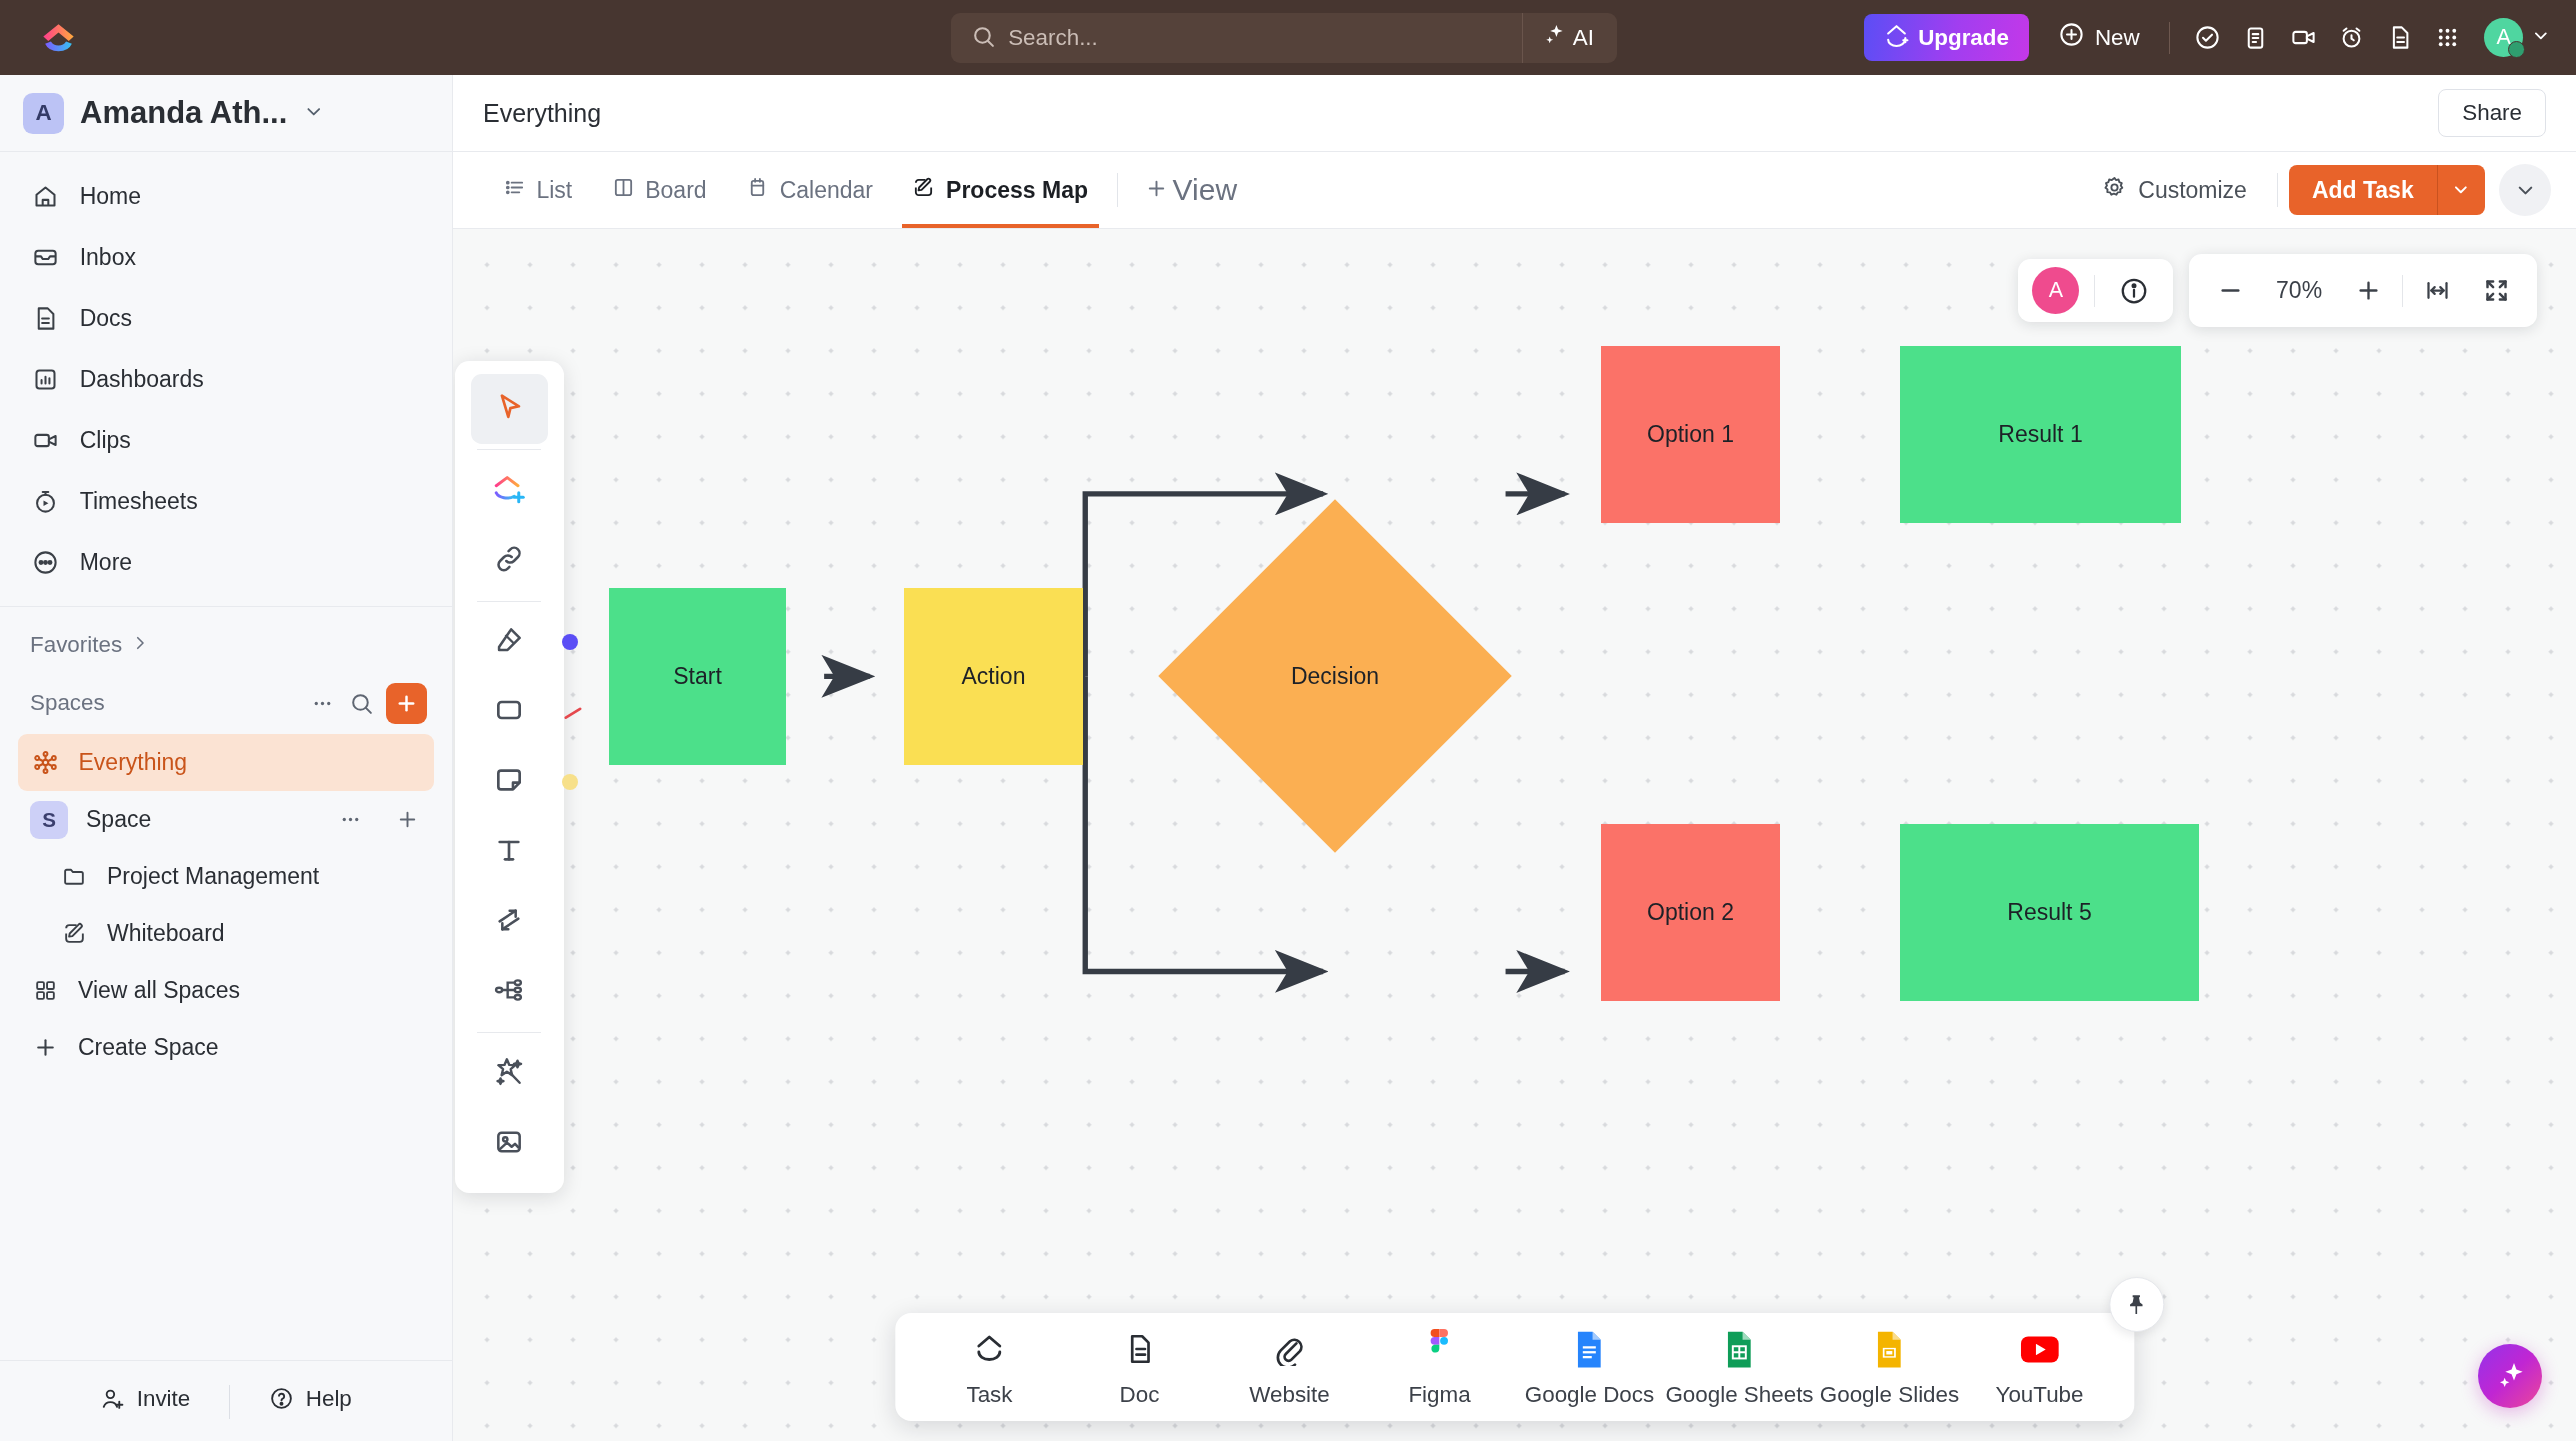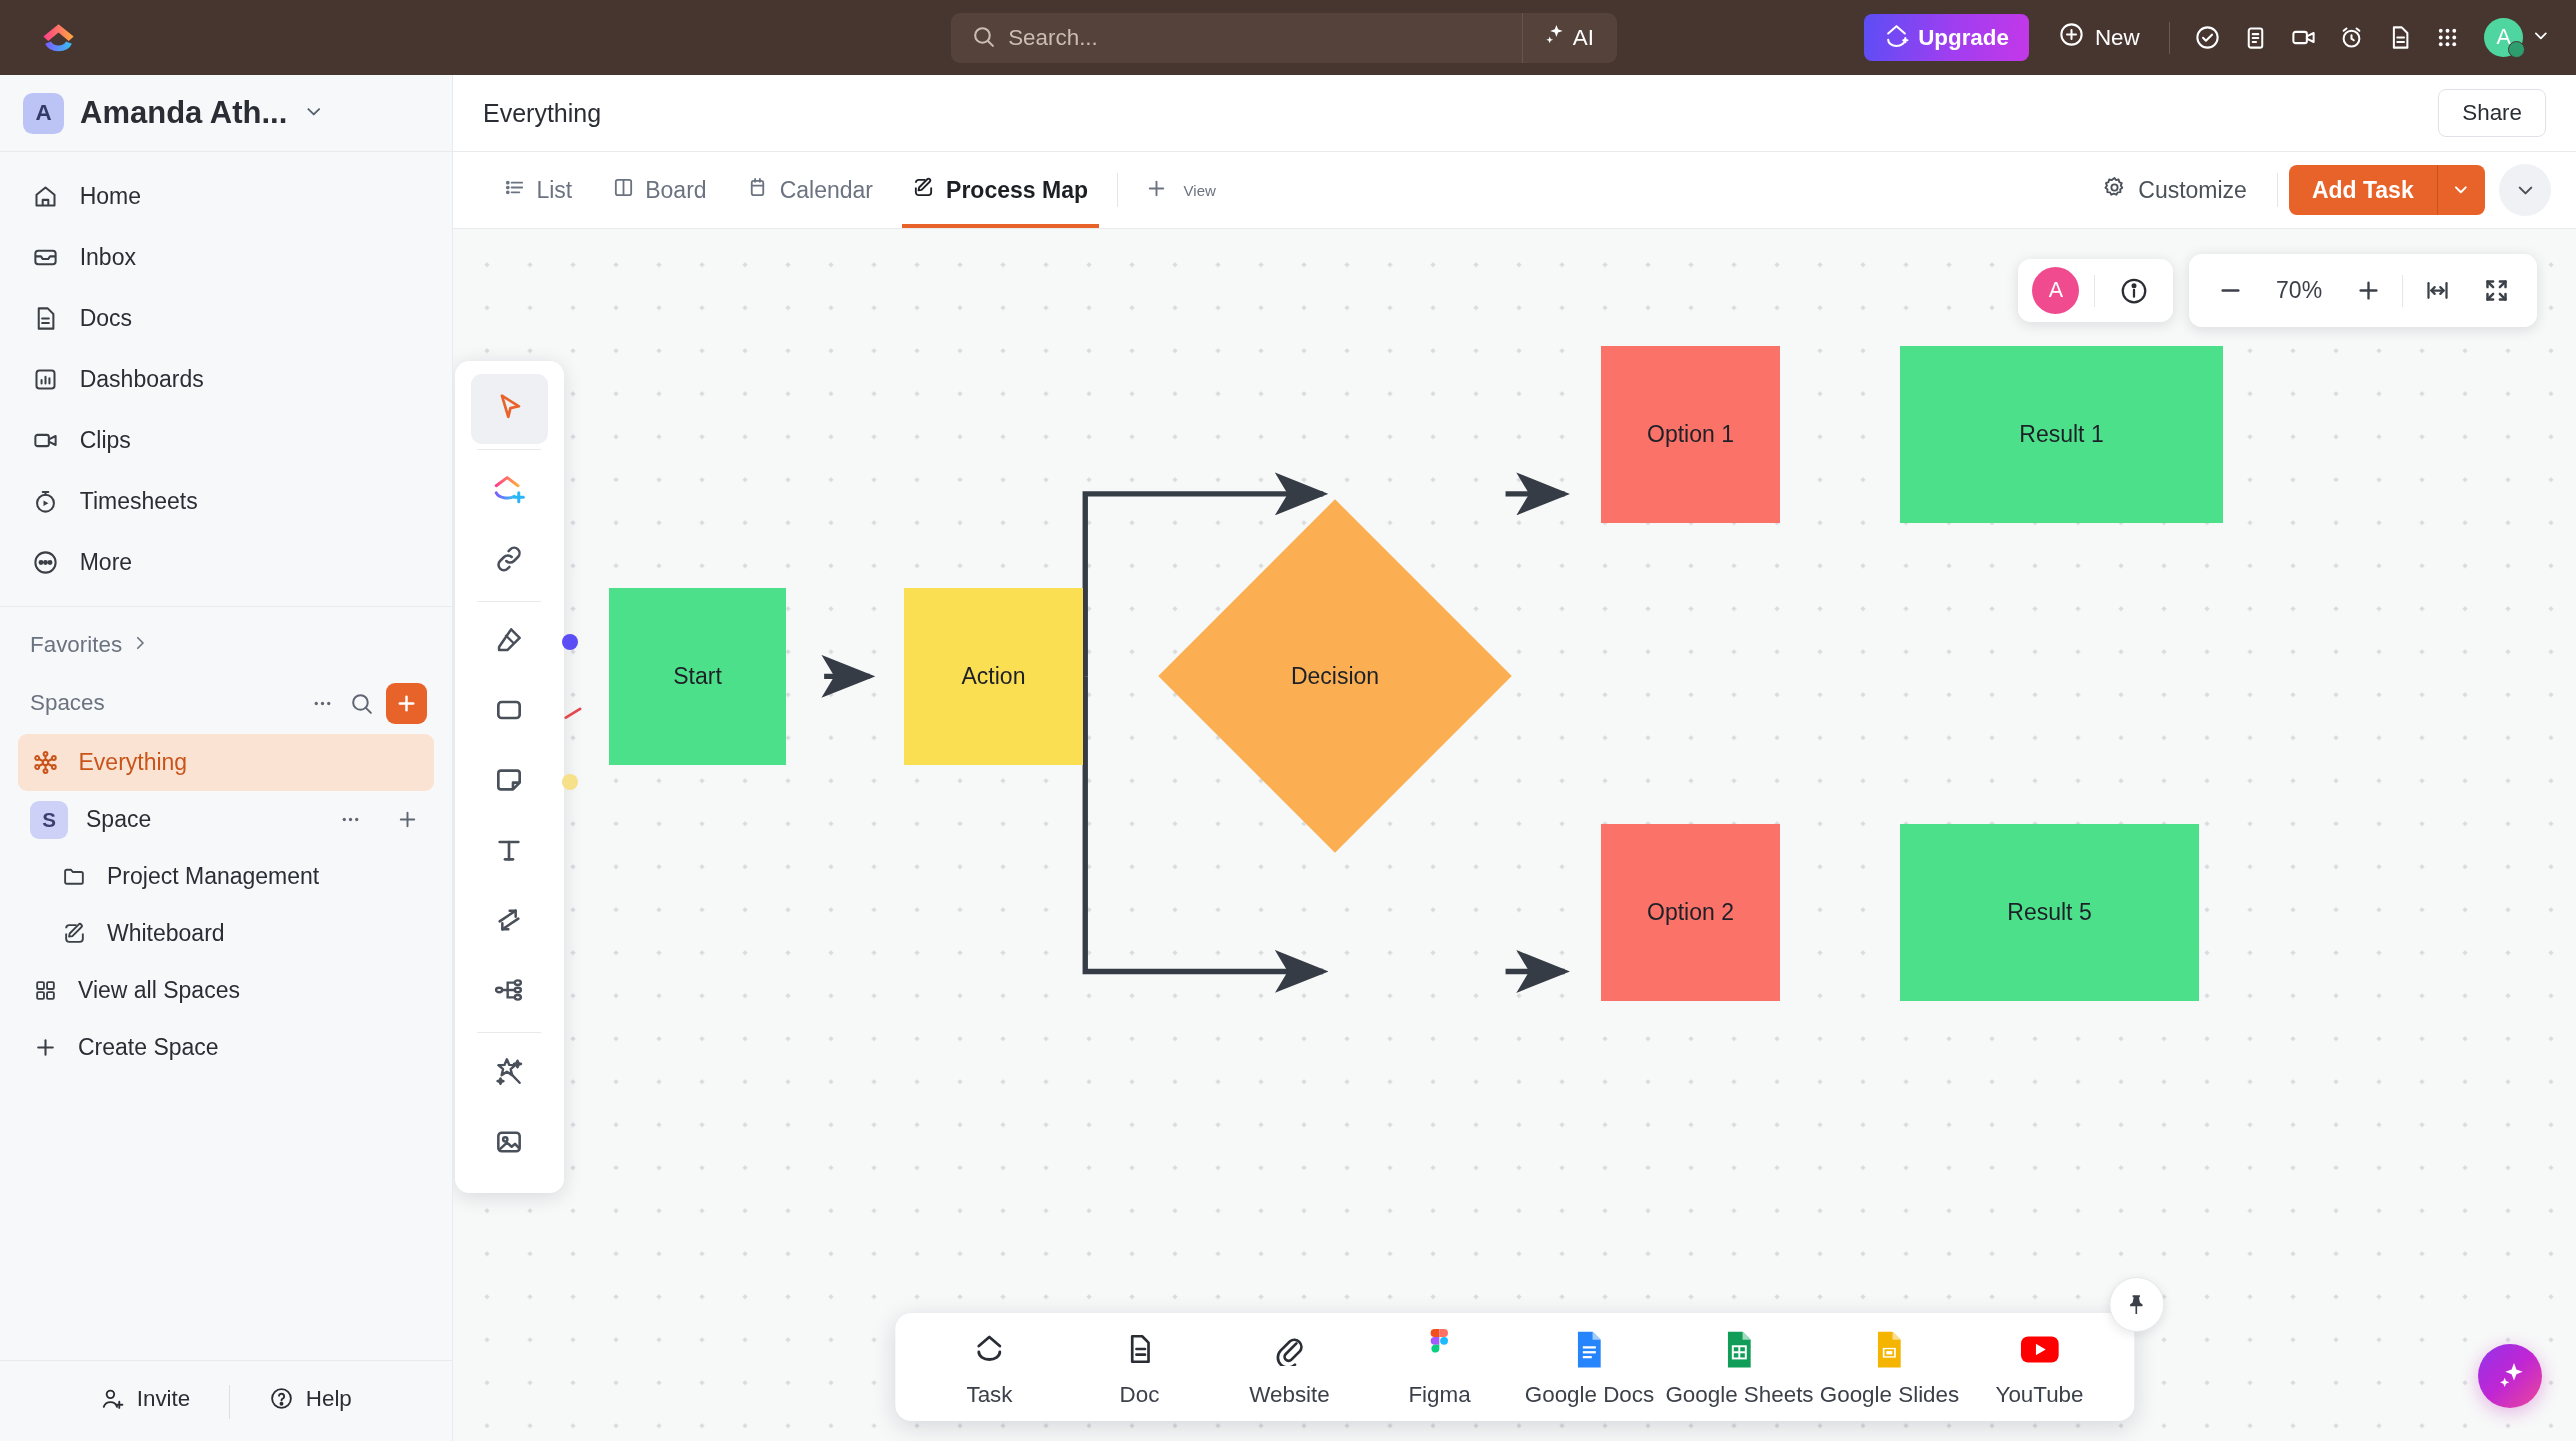--- a/index.html
+++ b/index.html
@@ -136,21 +136,21 @@
     display: flex; align-items: center; gap: 10.7px;
     height: 100%; padding: 0 19.7px; font-size: 23px; color: #6b7280;
     position: relative;
   }
   .tab.active { color: #1c1f24; font-weight: bold; }
   .tab.active::after {
     content: ""; position: absolute; left: 9px; right: 9px; bottom: 0;
     height: 3.6px; background: #e8632a;
   }
   .tab-div { width: 0.9px; height: 34px; background: #e2e5ea; margin: 0 9px; }
-  .tab-add { display: flex; align-items: center; gap: 16px; padding: 0 18px; font-size: 15px; color: #6b7280; }
+  .tab-add { display: flex; align-items: center; gap: 5px; padding: 0 18px; font-size: 30px; color: #6b7280; }
   .tabbar-right { margin-left: auto; display: flex; align-items: center; gap: 0; }
   .customize-btn { display: flex; align-items: center; gap: 11.6px; font-size: 23px; color: #4b5159; padding: 0 19.7px; }
   .vdiv { width: 0.9px; height: 34px; background: #e2e5ea; margin: 0 10.7px; }
   .addtask {
     display: flex; align-items: stretch; height: 50px;
     border-radius: 8px; overflow: hidden; background: #e8632a;
   }
   .addtask .lbl { display: flex; align-items: center; padding: 0 23px; color: #fff; font-size: 23px; font-weight: bold; }
   .addtask .caret {
     display: flex; align-items: center; justify-content: center; width: 48px;
@@ -718,21 +718,21 @@
         </div>
 
         <div class="diamond" style="left:757px;top:322px;width:250px;height:250px;--dcol:#fbaf52;">
           <div class="dshape"></div>
           <div class="dlabel">Decision</div>
         </div>
 
         <div class="node" style="left:1148px;top:117px;width:179px;height:177px;background:#fb7268;">
           <span>Option 1</span>
         </div>
-        <div class="node" style="left:1447px;top:117px;width:323px;height:177px;background:#4ce08a;">
+        <div class="node" style="left:1447px;top:117px;width:281px;height:177px;background:#4ce08a;">
           <span>Result 1</span>
         </div>
         <div class="node" style="left:1148px;top:595px;width:179px;height:177px;background:#fb7268;">
           <span>Option 2</span>
         </div>
         <div class="node" style="left:1447px;top:595px;width:299px;height:177px;background:#4ce08a;">
           <span>Result 5</span>
         </div>
 
         <div class="wb-toolbar" style="left:1.8px;top:132px;">

